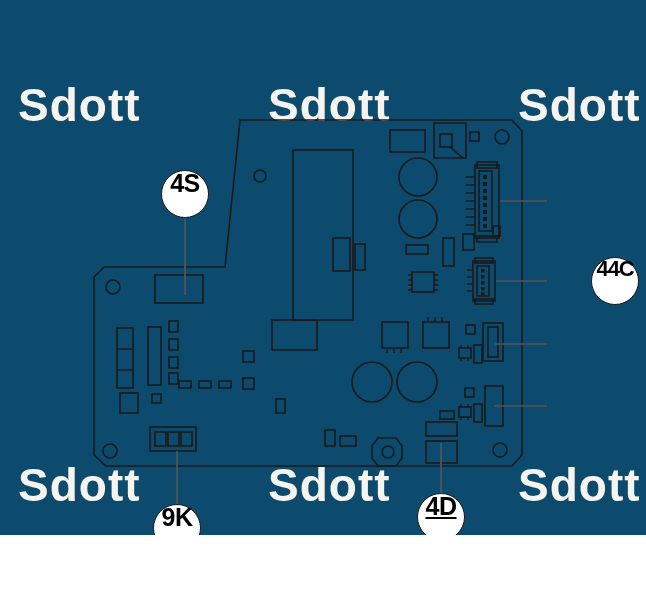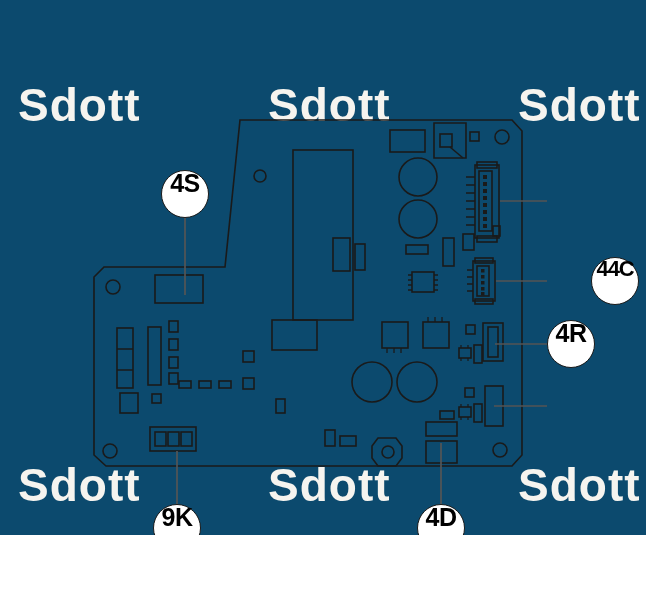--- a/index.html
+++ b/index.html
@@ -221,26 +221,23 @@
 
   <div class="callout" style="left:161px; top:170px;">
     <span class="callout-label">4S</span>
   </div>
 
 
   <div class="callout" style="left:547px; top:257px;margin-left:44px;">
     <span class="callout-label narrow">44C</span>
   </div>
 
-  <div class="callout" style="left:547px; top:320px;">
-    <span class="callout-label">4R</span>
-  </div>
 
 
   <div class="callout" style="left:153px; top:504px;">
     <span class="callout-label">9K</span>
   </div>
 
-  <div class="callout" style="left:417px; top:504px;">
+  <div class="callout" style="left:417px; top:493px;text-decoration:underline;">
     <span class="callout-label">4D</span>
   </div>
 
 </div>
 
 </body></html>

